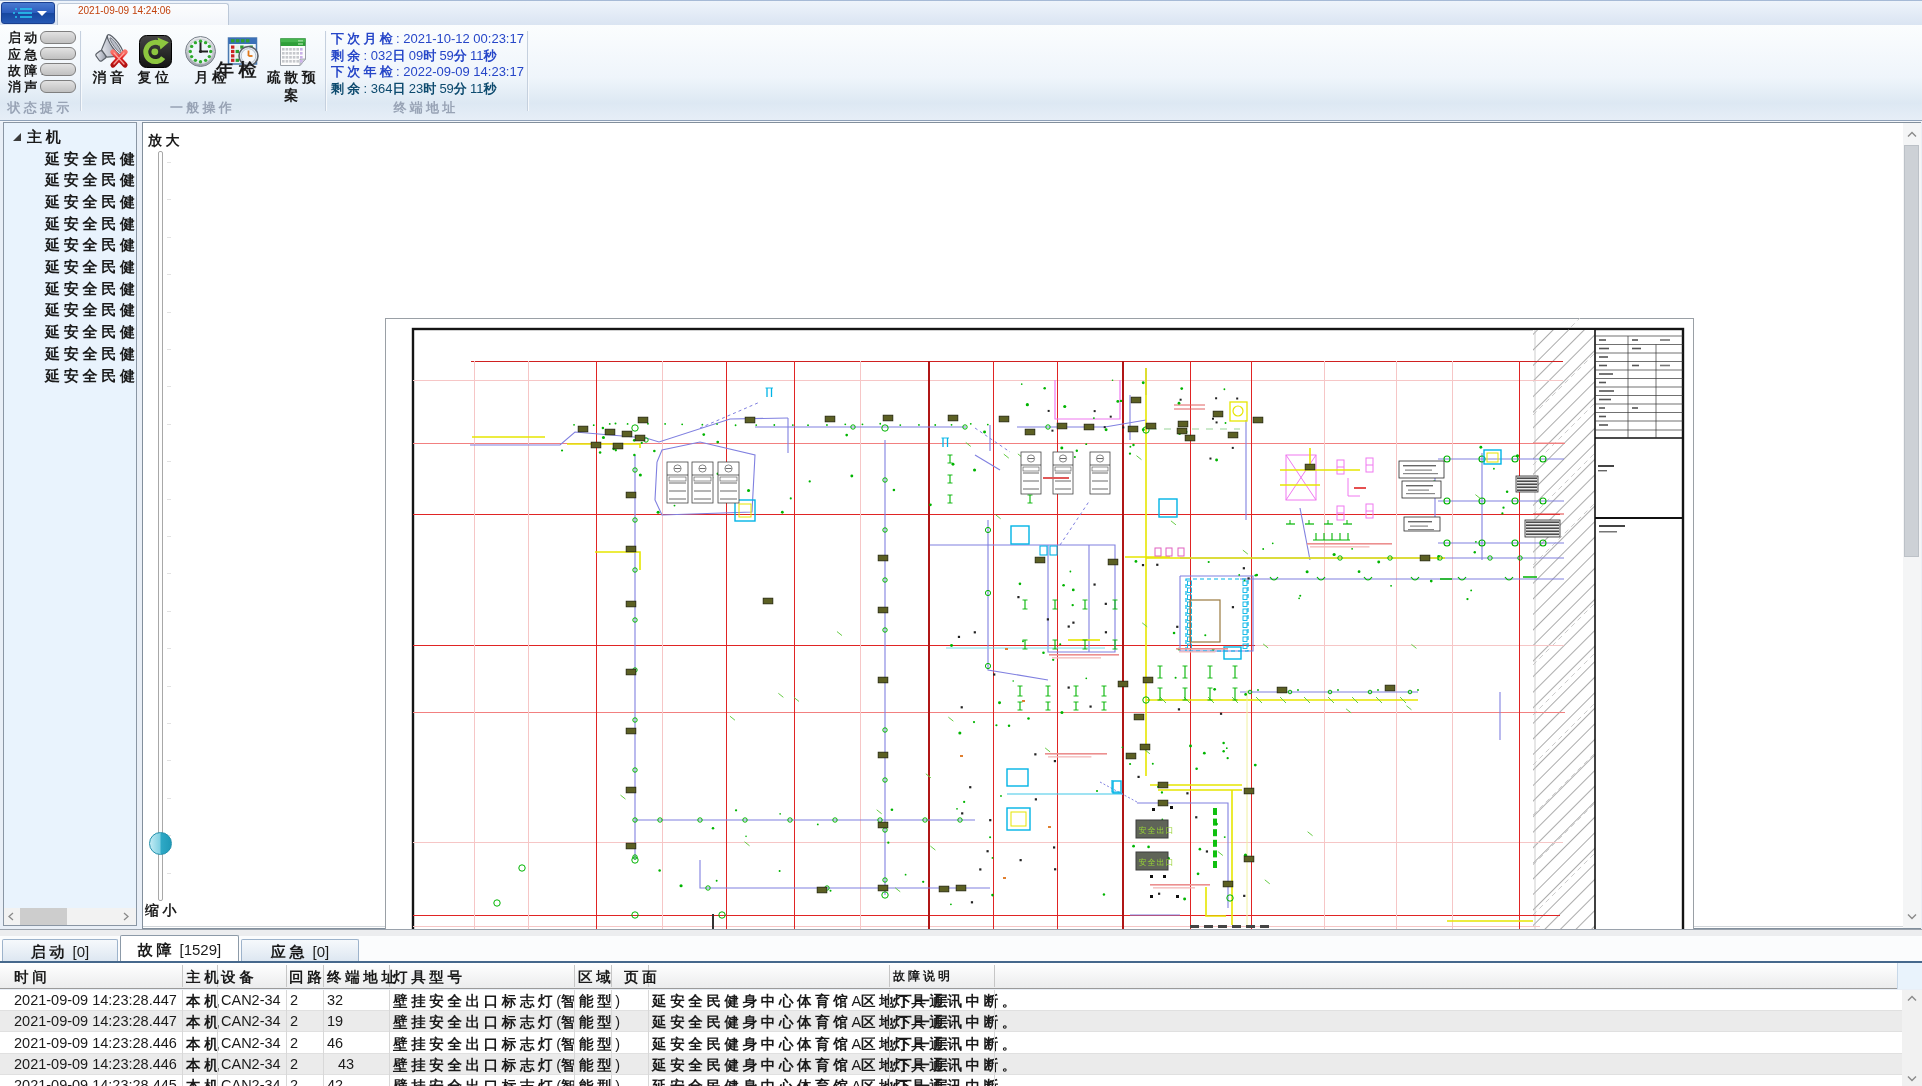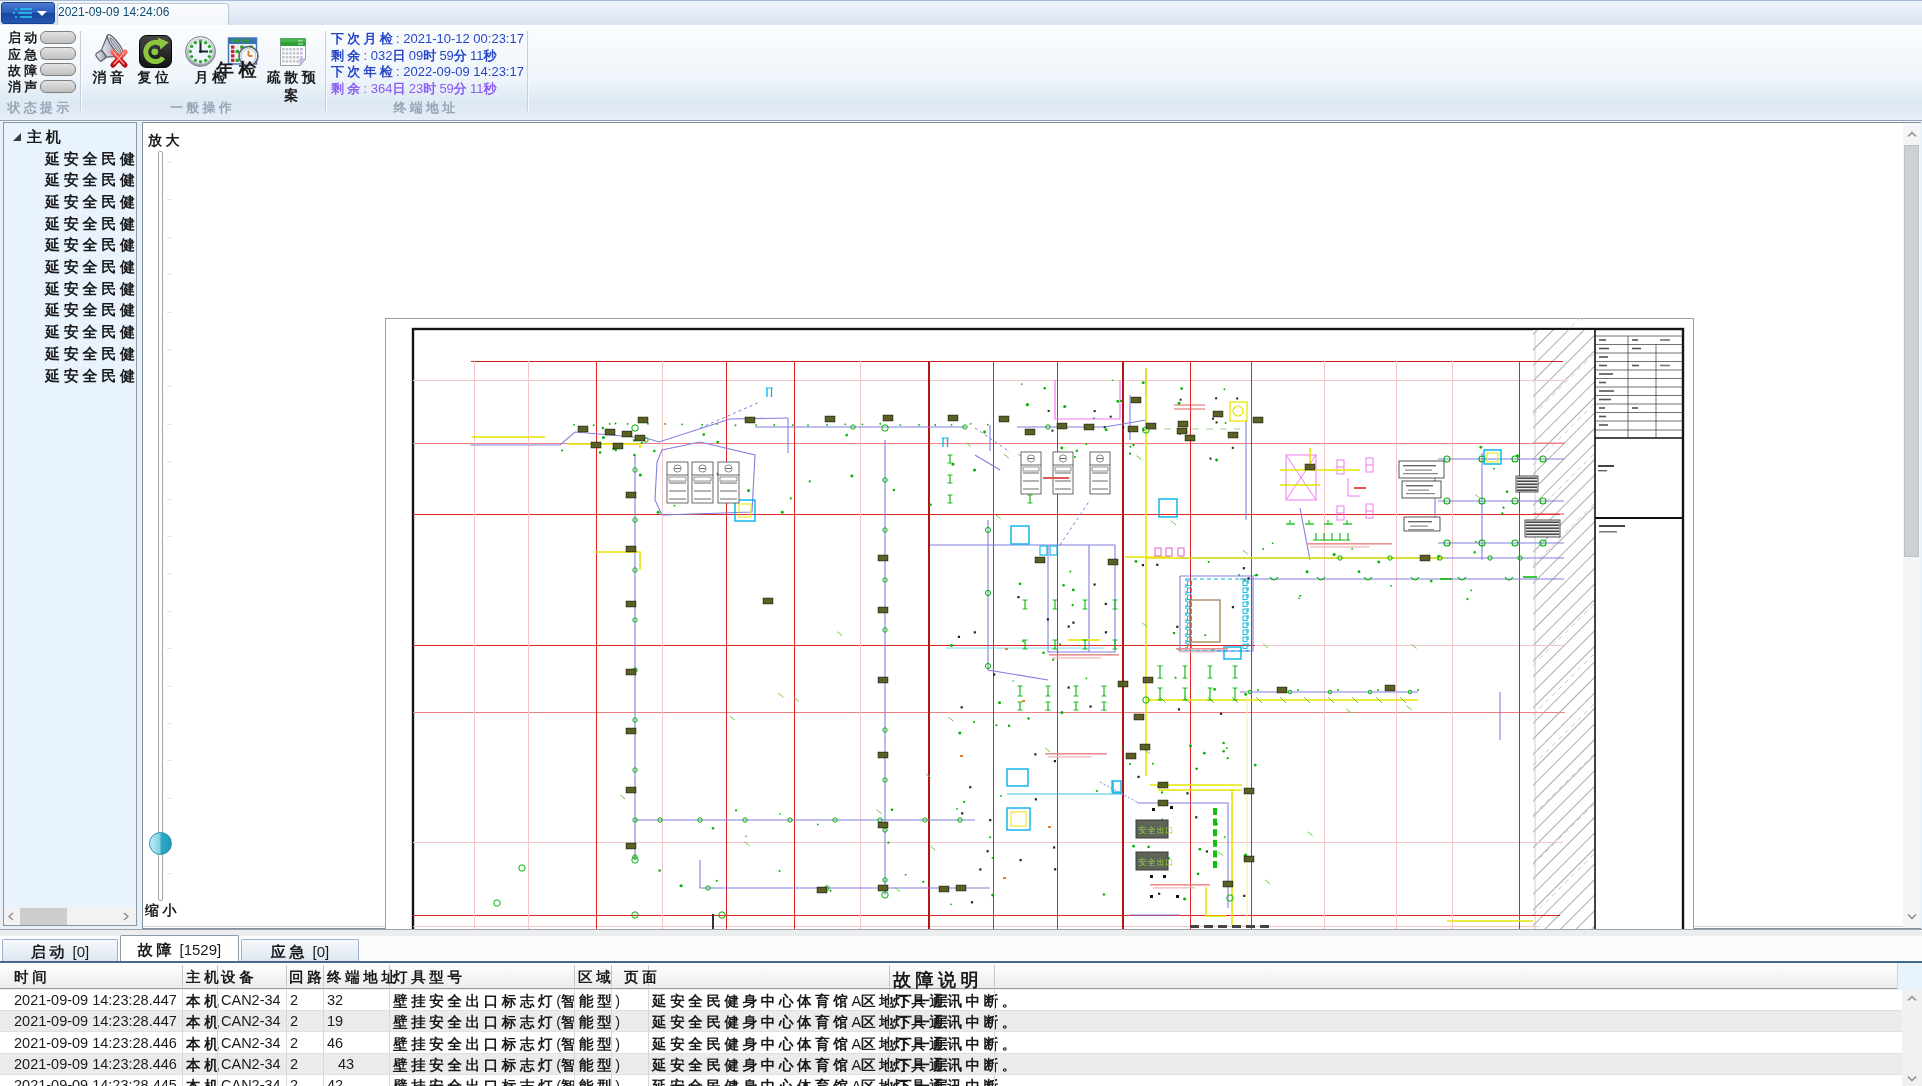--- a/index.html
+++ b/index.html
@@ -16,21 +16,21 @@
 <line x1="13" y1="6" x2="15" y2="6"></line>
         <line x1="18" y1="6" x2="30" y2="6"></line>
 <line x1="11" y1="10" x2="13" y2="10"></line>
         <line x1="16" y1="10" x2="30" y2="10"></line>
 <line x1="13" y1="14" x2="15" y2="14"></line>
         <line x1="18" y1="14" x2="30" y2="14"></line>
 </g>
 <polygon points="35,8 45,8 40,13" fill="#fdfdfd"></polygon>
 </svg></div>
 <div class="a" style="left:57px;top:3px;width:172px;height:23px;background:linear-gradient(#fcfdfe,#f2f5fa);border:1px solid #bcc8d8;border-bottom:none;border-radius:3px 3px 0 0"></div>
-<div class="a" style="left:58px;top:5px;font-size:12px;color:#0c4a6e">2021-09-09 14:24:06</div>
+<div class="a" style="left:78px;top:5px;font-size:10px;color:#c2410c">2021-09-09 14:24:06</div>
 <div class="a" style="left:0;top:25px;width:1922px;height:95px;background:linear-gradient(180deg,#fbfdfe 0%,#eff5fb 55%,#dde8f3 82%,#e6eef7 100%)"></div>
 <div class="a" style="left:80px;top:31px;width:1px;height:80px;background:#c5d0de"></div>
 <div class="a" style="left:81px;top:31px;width:1px;height:80px;background:#f6f9fc"></div>
 <div class="a" style="left:325px;top:31px;width:1px;height:80px;background:#c5d0de"></div>
 <div class="a" style="left:326px;top:31px;width:1px;height:80px;background:#f6f9fc"></div>
 <div class="a" style="left:527px;top:31px;width:1px;height:80px;background:#c5d0de"></div>
 <div class="a" style="left:528px;top:31px;width:1px;height:80px;background:#f6f9fc"></div>
 <div class="a" style="left:0;top:99px;width:80px;text-align:center;font-size:13px;color:#98a3b5"><span class="c">状态提示</span></div>
 <div class="a" style="left:80px;top:99px;width:245px;text-align:center;font-size:13px;color:#98a3b5"><span class="c">一般操作</span></div>
 <div class="a" style="left:325px;top:99px;width:202px;text-align:center;font-size:13px;color:#98a3b5"><span class="c">终端地址</span></div>
@@ -174,21 +174,21 @@
       <rect x="16.8" y="25" width="2.6" height="2.6" fill="#c6c8cc"></rect>
       <rect x="20.4" y="25" width="2.6" height="2.6" fill="#c6c8cc"></rect>
       <rect x="24.0" y="25" width="2.6" height="2.6" fill="#cbb3ea"></rect>
       <rect x="22" y="5" width="5" height="1.6" fill="#8fd48f"></rect>
       <rect x="22" y="8.2" width="5" height="1.6" fill="#8fd48f"></rect>
 </svg></div>
 <div class="a" style="left:263px;top:69px;width:60px;text-align:center;font-size:14px"><span class="c">疏散预案</span></div>
 <div class="a" style="left:331px;top:30px;font-size:13px;color:#2646c8;white-space:nowrap"><span class="c">下次月检</span>: 2021-10-12 00:23:17</div>
 <div class="a" style="left:331px;top:46.5px;font-size:13px;color:#2646c8;white-space:nowrap"><span class="c">剩余</span>: 032<span class="c">日</span>09<span class="c">时</span>59<span class="c">分</span>11<span class="c">秒</span></div>
 <div class="a" style="left:331px;top:63px;font-size:13px;color:#2646c8;white-space:nowrap"><span class="c">下次年检</span>: 2022-09-09 14:23:17</div>
-<div class="a" style="left:331px;top:79.5px;font-size:13px;color:#8b5cf6;white-space:nowrap"><span class="c">剩余</span>: 364<span class="c">日</span>23<span class="c">时</span>59<span class="c">分</span>11<span class="c">秒</span></div>
+<div class="a" style="left:331px;top:79.5px;font-size:13px;color:#0c4a6e;white-space:nowrap"><span class="c">剩余</span>: 364<span class="c">日</span>23<span class="c">时</span>59<span class="c">分</span>11<span class="c">秒</span></div>
 <div class="a" style="left:3px;top:122px;width:134px;height:804px;background:#e9f3fd;border:1px solid #8a96a4;overflow:hidden">
     <svg class="a" style="left:8px;top:9px" width="10" height="10">
       <polygon points="1,9 9,9 9,1" fill="#3c3c3c"></polygon>
     </svg>
     <div class="a" style="left:23px;top:5px;font-size:15px;white-space:nowrap"><span class="c">主机</span></div>
     <div class="a" style="left:41px;top:26.5px;font-size:15px;white-space:nowrap"><span class="c">延安全民健身中心</span></div>
     <div class="a" style="left:41px;top:48.2px;font-size:15px;white-space:nowrap"><span class="c">延安全民健身中心</span></div>
     <div class="a" style="left:41px;top:69.9px;font-size:15px;white-space:nowrap"><span class="c">延安全民健身中心</span></div>
     <div class="a" style="left:41px;top:91.6px;font-size:15px;white-space:nowrap"><span class="c">延安全民健身中心</span></div>
     <div class="a" style="left:41px;top:113.3px;font-size:15px;white-space:nowrap"><span class="c">延安全民健身中心</span></div>
@@ -1119,21 +1119,21 @@
 <div class="a" style="left:994px;top:965px;width:1px;height:22px;background:#c6c6c6"></div>
 <div class="a" style="left:14px;top:968px;font-size:14.5px;white-space:nowrap"><span class="c">时间</span></div>
 <div class="a" style="left:186px;top:968px;font-size:14.5px;white-space:nowrap"><span class="c">主机</span></div>
 <div class="a" style="left:221px;top:968px;font-size:14.5px;white-space:nowrap"><span class="c">设备</span></div>
 <div class="a" style="left:289px;top:968px;font-size:14.5px;white-space:nowrap"><span class="c">回路</span></div>
 <div class="a" style="left:327px;top:968px;font-size:14.5px;white-space:nowrap"><span class="c">终端地址</span></div>
 <div class="a" style="left:393px;top:968px;font-size:14.5px;white-space:nowrap"><span class="c">灯具型号</span></div>
 <div class="a" style="left:578px;top:968px;font-size:14.5px;white-space:nowrap"><span class="c">区域</span></div>
 <div class="a" style="left:615px;top:1000px;font-size:11px;white-space:nowrap"><span class="c">位置</span></div>
 <div class="a" style="left:624px;top:968px;font-size:14.5px;white-space:nowrap"><span class="c">页面</span></div>
-<div class="a" style="left:893px;top:968px;font-size:18px;white-space:nowrap"><span class="c">故障说明</span></div>
+<div class="a" style="left:893px;top:968px;font-size:12px;white-space:nowrap"><span class="c">故障说明</span></div>
 <div class="a" style="left:1897px;top:963px;width:25px;height:26px;background:#e9f3fc;border-left:1px solid #c8d8e8"></div>
 <div class="a" style="left:0;top:989.5px;width:1902px;height:21.4px;background:#ffffff;border-bottom:1px solid #e0e0e0"></div>
 <div class="a" style="left:14px;top:991.7px;font-size:14.5px">2021-09-09 14:23:28.447</div>
 <div class="a" style="left:186px;top:991.7px;font-size:14.5px"><span class="c">本机</span></div>
 <div class="a" style="left:221px;top:991.7px;font-size:14.5px">CAN2-34</div>
 <div class="a" style="left:290px;top:991.7px;font-size:14.5px">2</div>
 <div class="a" style="left:327px;top:991.7px;font-size:14.5px">32</div>
 <div class="a" style="left:393px;top:991.7px;font-size:14.5px;white-space:nowrap"><span class="c">壁挂安全出口标志灯</span>(<span class="c">智能型</span>)</div>
 <div class="a" style="left:652px;top:991.7px;font-size:14.5px;white-space:nowrap"><span class="c">延安全民健身中心体育馆</span>A<span class="c">区地下一层</span></div>
 <div class="a" style="left:893px;top:991.7px;font-size:14.5px;white-space:nowrap"><span class="c">灯具通讯中断。</span></div>

